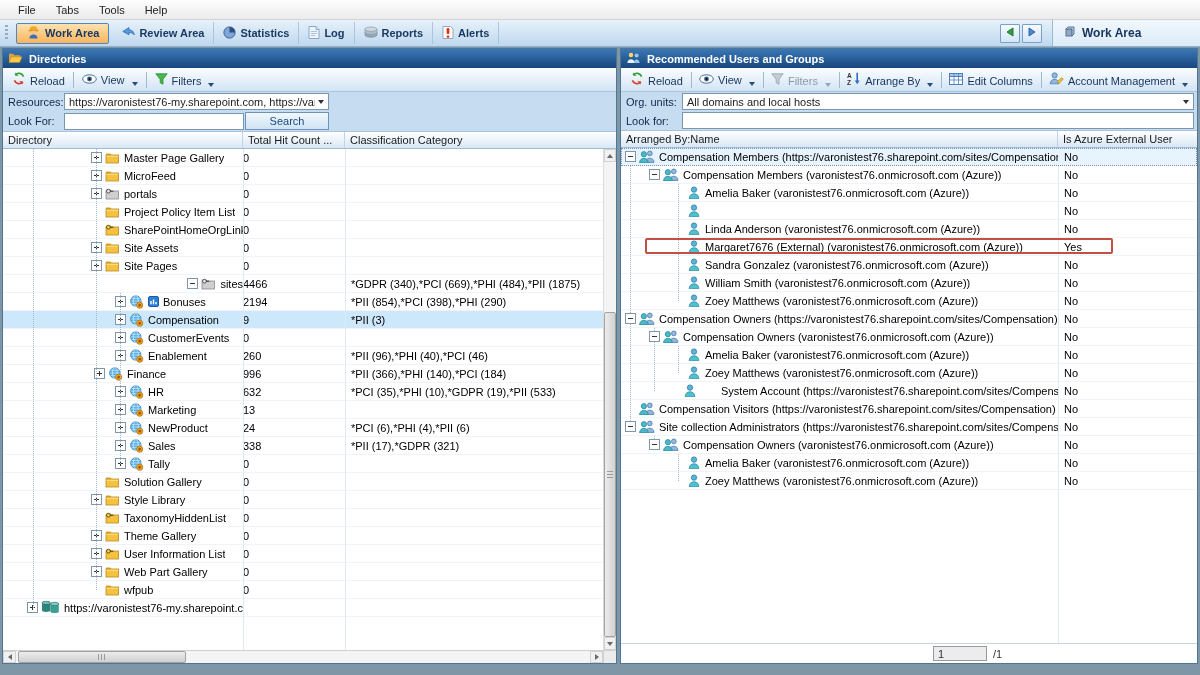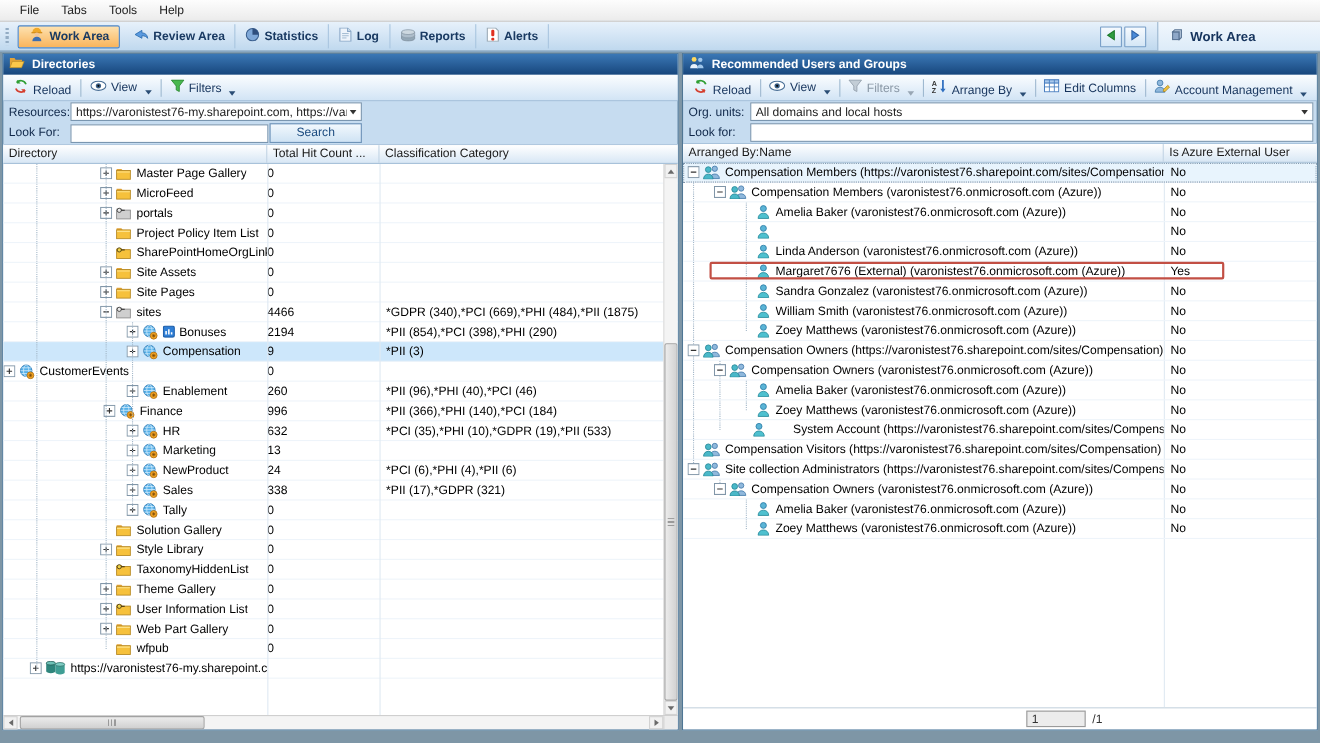--- a/index.html
+++ b/index.html
@@ -380,21 +380,21 @@
                 <rect x="1" y="3" width="12.5" height="8" fill="#f6c13c" stroke="#b68a25" stroke-width="0.8"></rect>
                 <path d="M1.4 4.3h11.7" stroke="#fde28a" stroke-width="1"></path>
               </svg>
             </span>
             <span class="lbl">Site Pages</span>
           </div>
           <div class="tcell c-hits" style="flex: 0 0 102px; width: 102px;">0</div>
           <div class="tcell" style="flex: 1 1 0%; padding-left: 6px;"></div>
         </div>
         <div class="trow">
-          <div class="tcell" style="flex: 0 0 240px; width: 240px; padding-left: 88px;">
+          <div class="tcell" style="flex: 0 0 240px; width: 240px; padding-left: 88px; justify-content: flex-end;">
             <span class="exp">
               <svg width="11" height="11" viewBox="0 0 11 11">
                 <rect x="0.5" y="0.5" width="10" height="10" fill="#fff" stroke="#8196a8"></rect>
                 <path d="M3 5.5h5" stroke="#333"></path>
               </svg>
             </span>
             <span class="ricon">
               <svg width="15" height="12" viewBox="0 0 15 12">
                 <path d="M1 3.4V1.6h4.4l1.2 1.5h6.9v1.2z" fill="#9a9a9a"></path>
                 <rect x="1" y="3" width="12.5" height="8" fill="#cfcfcf" stroke="#8b8b8b" stroke-width="0.8"></rect>
@@ -453,21 +453,21 @@
                 <circle cx="10.7" cy="10.2" r="3.1" fill="#f6a623" stroke="#a8690f" stroke-width="0.7"></circle>
                 <path d="M9 10.2h3.4M10.7 8.5v3.4M9.5 9l2.4 2.4M12 9l-2.4 2.4" stroke="#7a4a08" stroke-width="0.6"></path>
               </svg>
             </span>
             <span class="lbl">Compensation</span>
           </div>
           <div class="tcell c-hits" style="flex: 0 0 102px; width: 102px;">9</div>
           <div class="tcell" style="flex: 1 1 0%; padding-left: 6px;">*PII (3)</div>
         </div>
         <div class="trow">
-          <div class="tcell" style="flex: 0 0 240px; width: 240px; ">
+          <div class="tcell" style="flex: 0 0 240px; width: 240px; padding-left: 112px;">
             <span class="exp">
               <svg width="11" height="11" viewBox="0 0 11 11">
                 <rect x="0.5" y="0.5" width="10" height="10" fill="#fff" stroke="#8196a8"></rect>
                 <path d="M3 5.5h5" stroke="#333"></path>
                 <path d="M5.5 3v5" stroke="#333"></path>
               </svg>
             </span>
             <span class="ricon">
               <svg width="15" height="14" viewBox="0 0 15 14">
                 <circle cx="6.8" cy="6" r="5.2" fill="#54b0e8" stroke="#2f7ab5" stroke-width="0.8"></circle>

